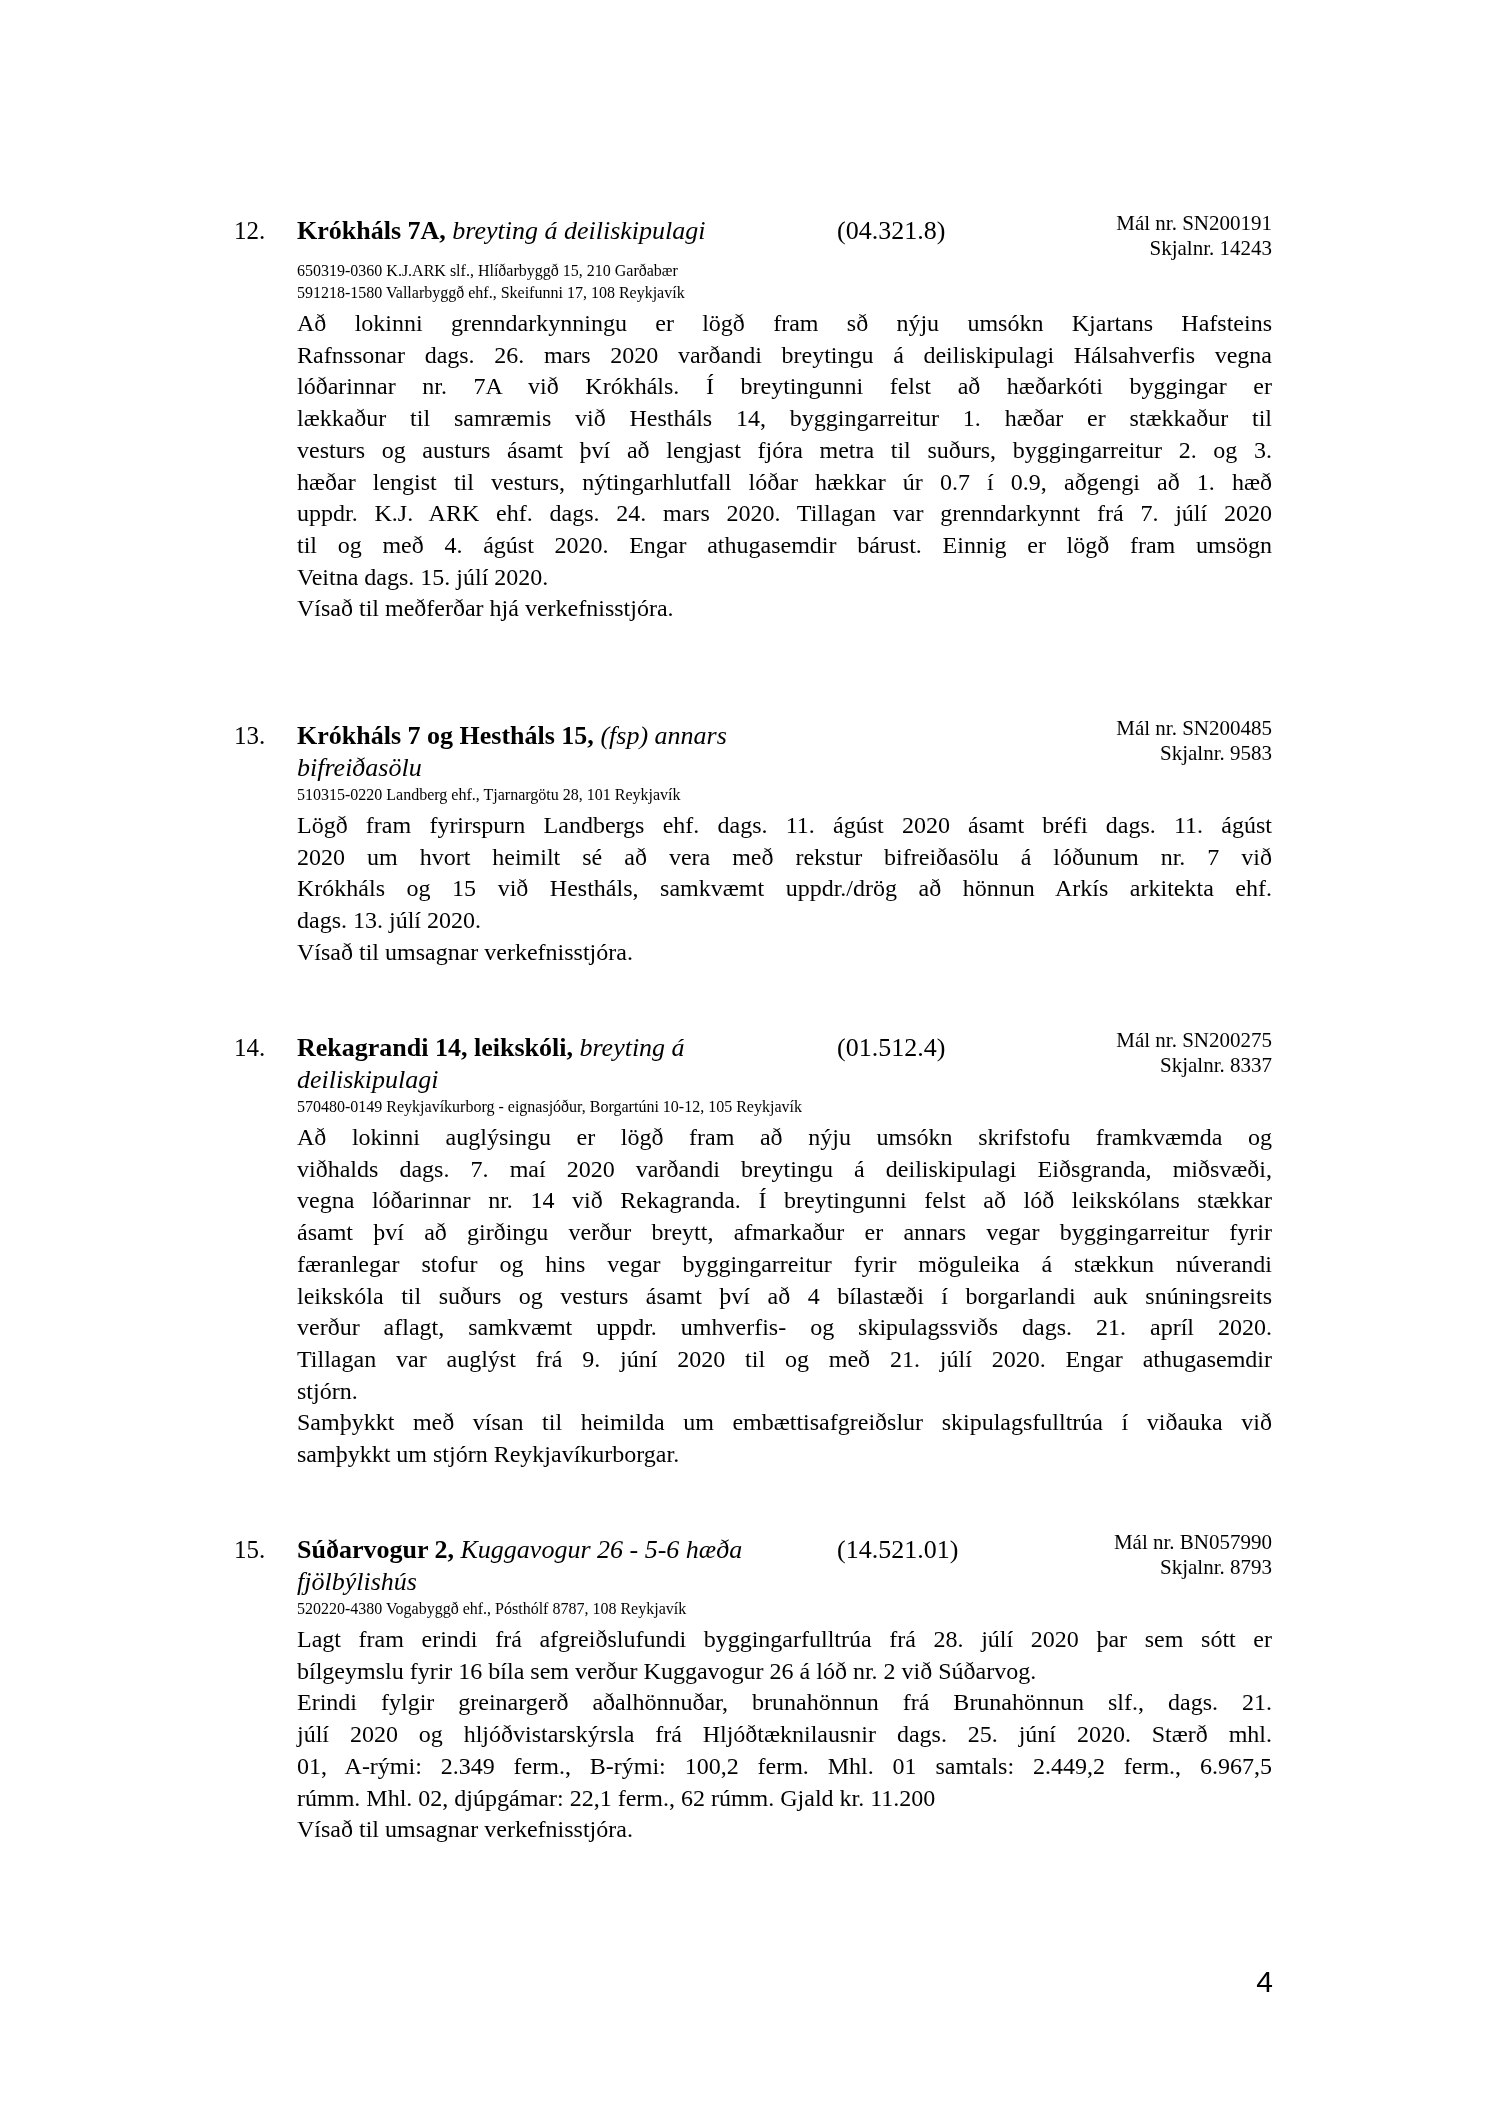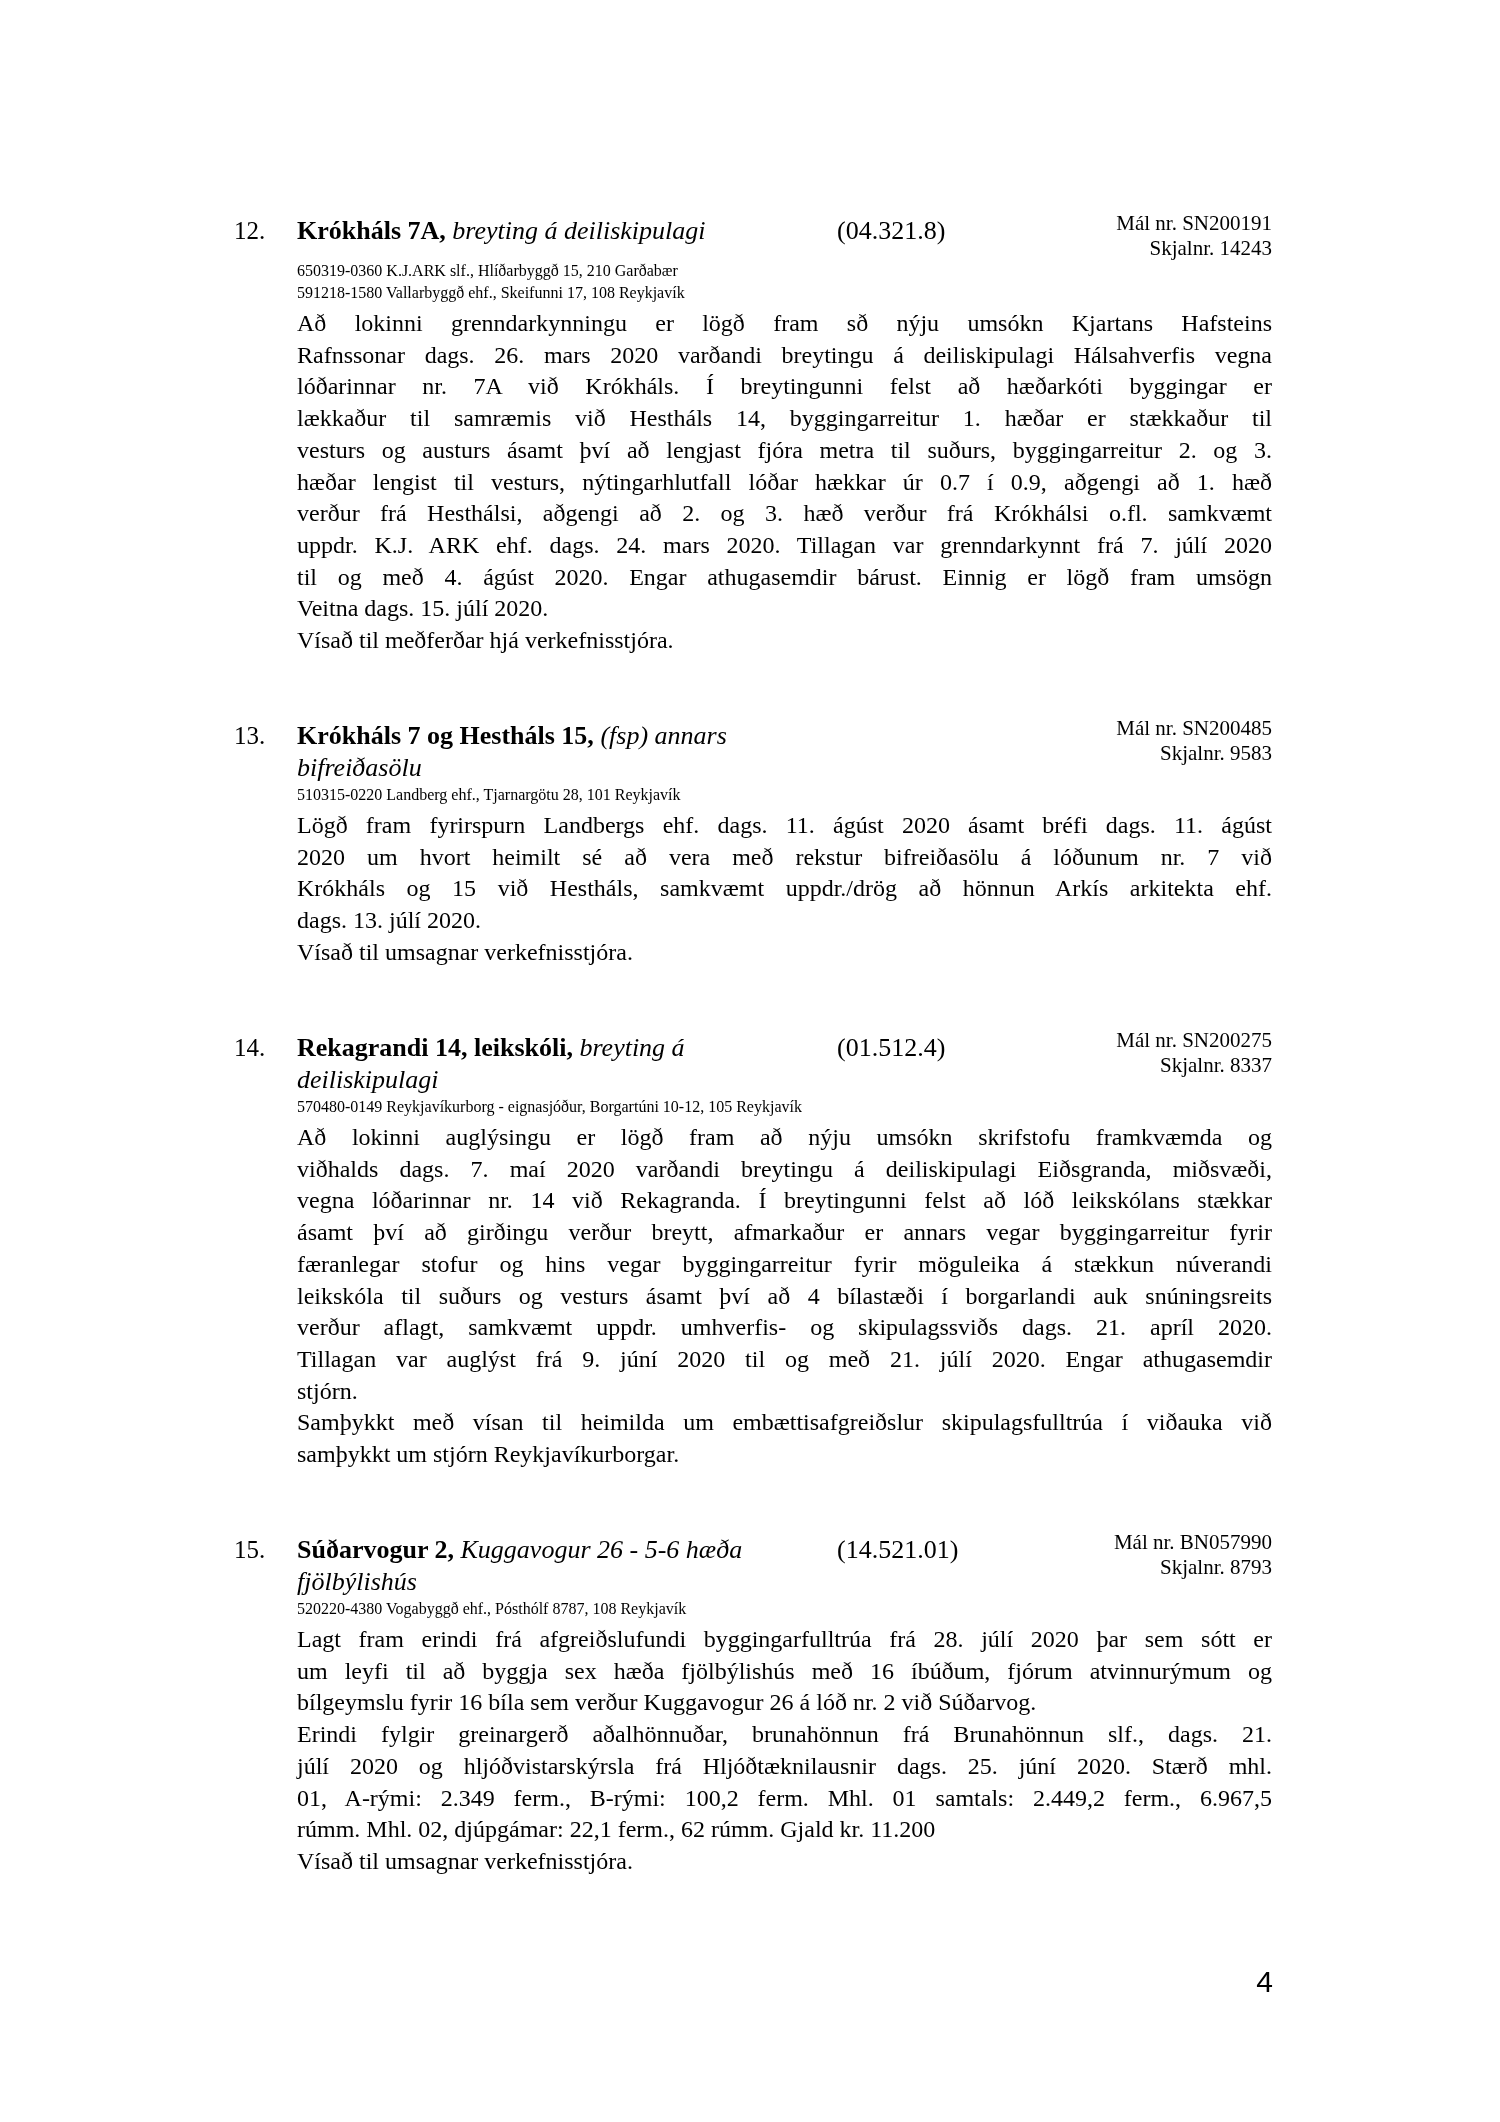--- a/index.html
+++ b/index.html
@@ -73,21 +73,20 @@
         <div>650319-0360 K.J.ARK slf., Hlíðarbyggð 15, 210 Garðabær</div>
         <div>591218-1580 Vallarbyggð ehf., Skeifunni 17, 108 Reykjavík</div>
       </div>
       <div class="bodytext">
         <div class="bl jline">Að lokinni grenndarkynningu er lögð fram sð nýju umsókn Kjartans Hafsteins</div>
         <div class="bl jline">Rafnssonar dags. 26. mars 2020 varðandi breytingu á deiliskipulagi Hálsahverfis vegna</div>
         <div class="bl jline">lóðarinnar nr. 7A við Krókháls. Í breytingunni felst að hæðarkóti byggingar er</div>
         <div class="bl jline">lækkaður til samræmis við Hestháls 14, byggingarreitur 1. hæðar er stækkaður til</div>
         <div class="bl jline">vesturs og austurs ásamt því að lengjast fjóra metra til suðurs, byggingarreitur 2. og 3.</div>
         <div class="bl jline">hæðar lengist til vesturs, nýtingarhlutfall lóðar hækkar úr 0.7 í 0.9, aðgengi að 1. hæð</div>
-        <div class="bl jline">verður frá Hesthálsi, aðgengi að 2. og 3. hæð verður frá Krókhálsi o.fl. samkvæmt</div>
         <div class="bl jline">uppdr. K.J. ARK ehf. dags. 24. mars 2020. Tillagan var grenndarkynnt frá 7. júlí 2020</div>
         <div class="bl jline">til og með 4. ágúst 2020. Engar athugasemdir bárust. Einnig er lögð fram umsögn</div>
         <div class="bl jlast">Veitna dags. 15. júlí 2020.</div>
         <div class="bl jlast decision">Vísað til meðferðar hjá verkefnisstjóra.</div>
       </div>
     </div>
   </section>
 
   <section class="item item-13">
     <div class="num">13.</div>
@@ -154,21 +153,20 @@
         <div class="meta">
           <div>Mál nr. BN057990</div>
           <div>Skjalnr. 8793</div>
         </div>
       </div>
       <div class="parties">
         <div>520220-4380 Vogabyggð ehf., Pósthólf 8787, 108 Reykjavík</div>
       </div>
       <div class="bodytext">
         <div class="bl jline">Lagt fram erindi frá afgreiðslufundi byggingarfulltrúa frá 28. júlí 2020 þar sem sótt er</div>
-        <div class="bl jline">um leyfi til að byggja sex hæða fjölbýlishús með 16 íbúðum, fjórum atvinnurýmum og</div>
         <div class="bl jlast">bílgeymslu fyrir 16 bíla sem verður Kuggavogur 26 á lóð nr. 2 við Súðarvog.</div>
         <div class="bl jline">Erindi fylgir greinargerð aðalhönnuðar, brunahönnun frá Brunahönnun slf., dags. 21.</div>
         <div class="bl jline">júlí 2020 og hljóðvistarskýrsla frá Hljóðtæknilausnir dags. 25. júní 2020. Stærð mhl.</div>
         <div class="bl jline">01, A-rými: 2.349 ferm., B-rými: 100,2 ferm. Mhl. 01 samtals: 2.449,2 ferm., 6.967,5</div>
         <div class="bl jlast">rúmm. Mhl. 02, djúpgámar: 22,1 ferm., 62 rúmm. Gjald kr. 11.200</div>
         <div class="bl jlast decision">Vísað til umsagnar verkefnisstjóra.</div>
       </div>
     </div>
   </section>
 

